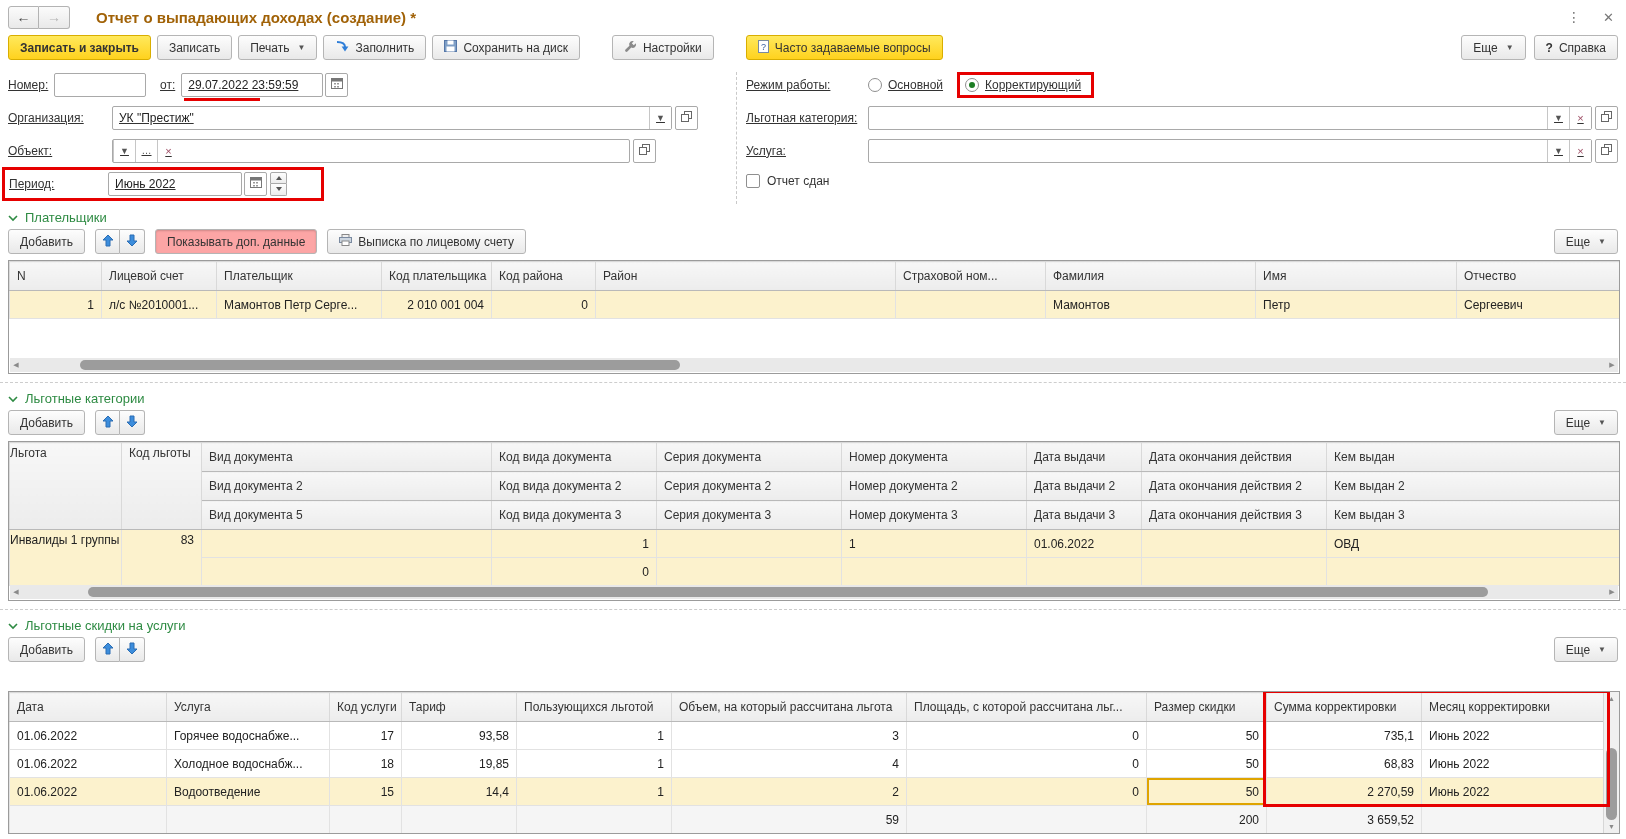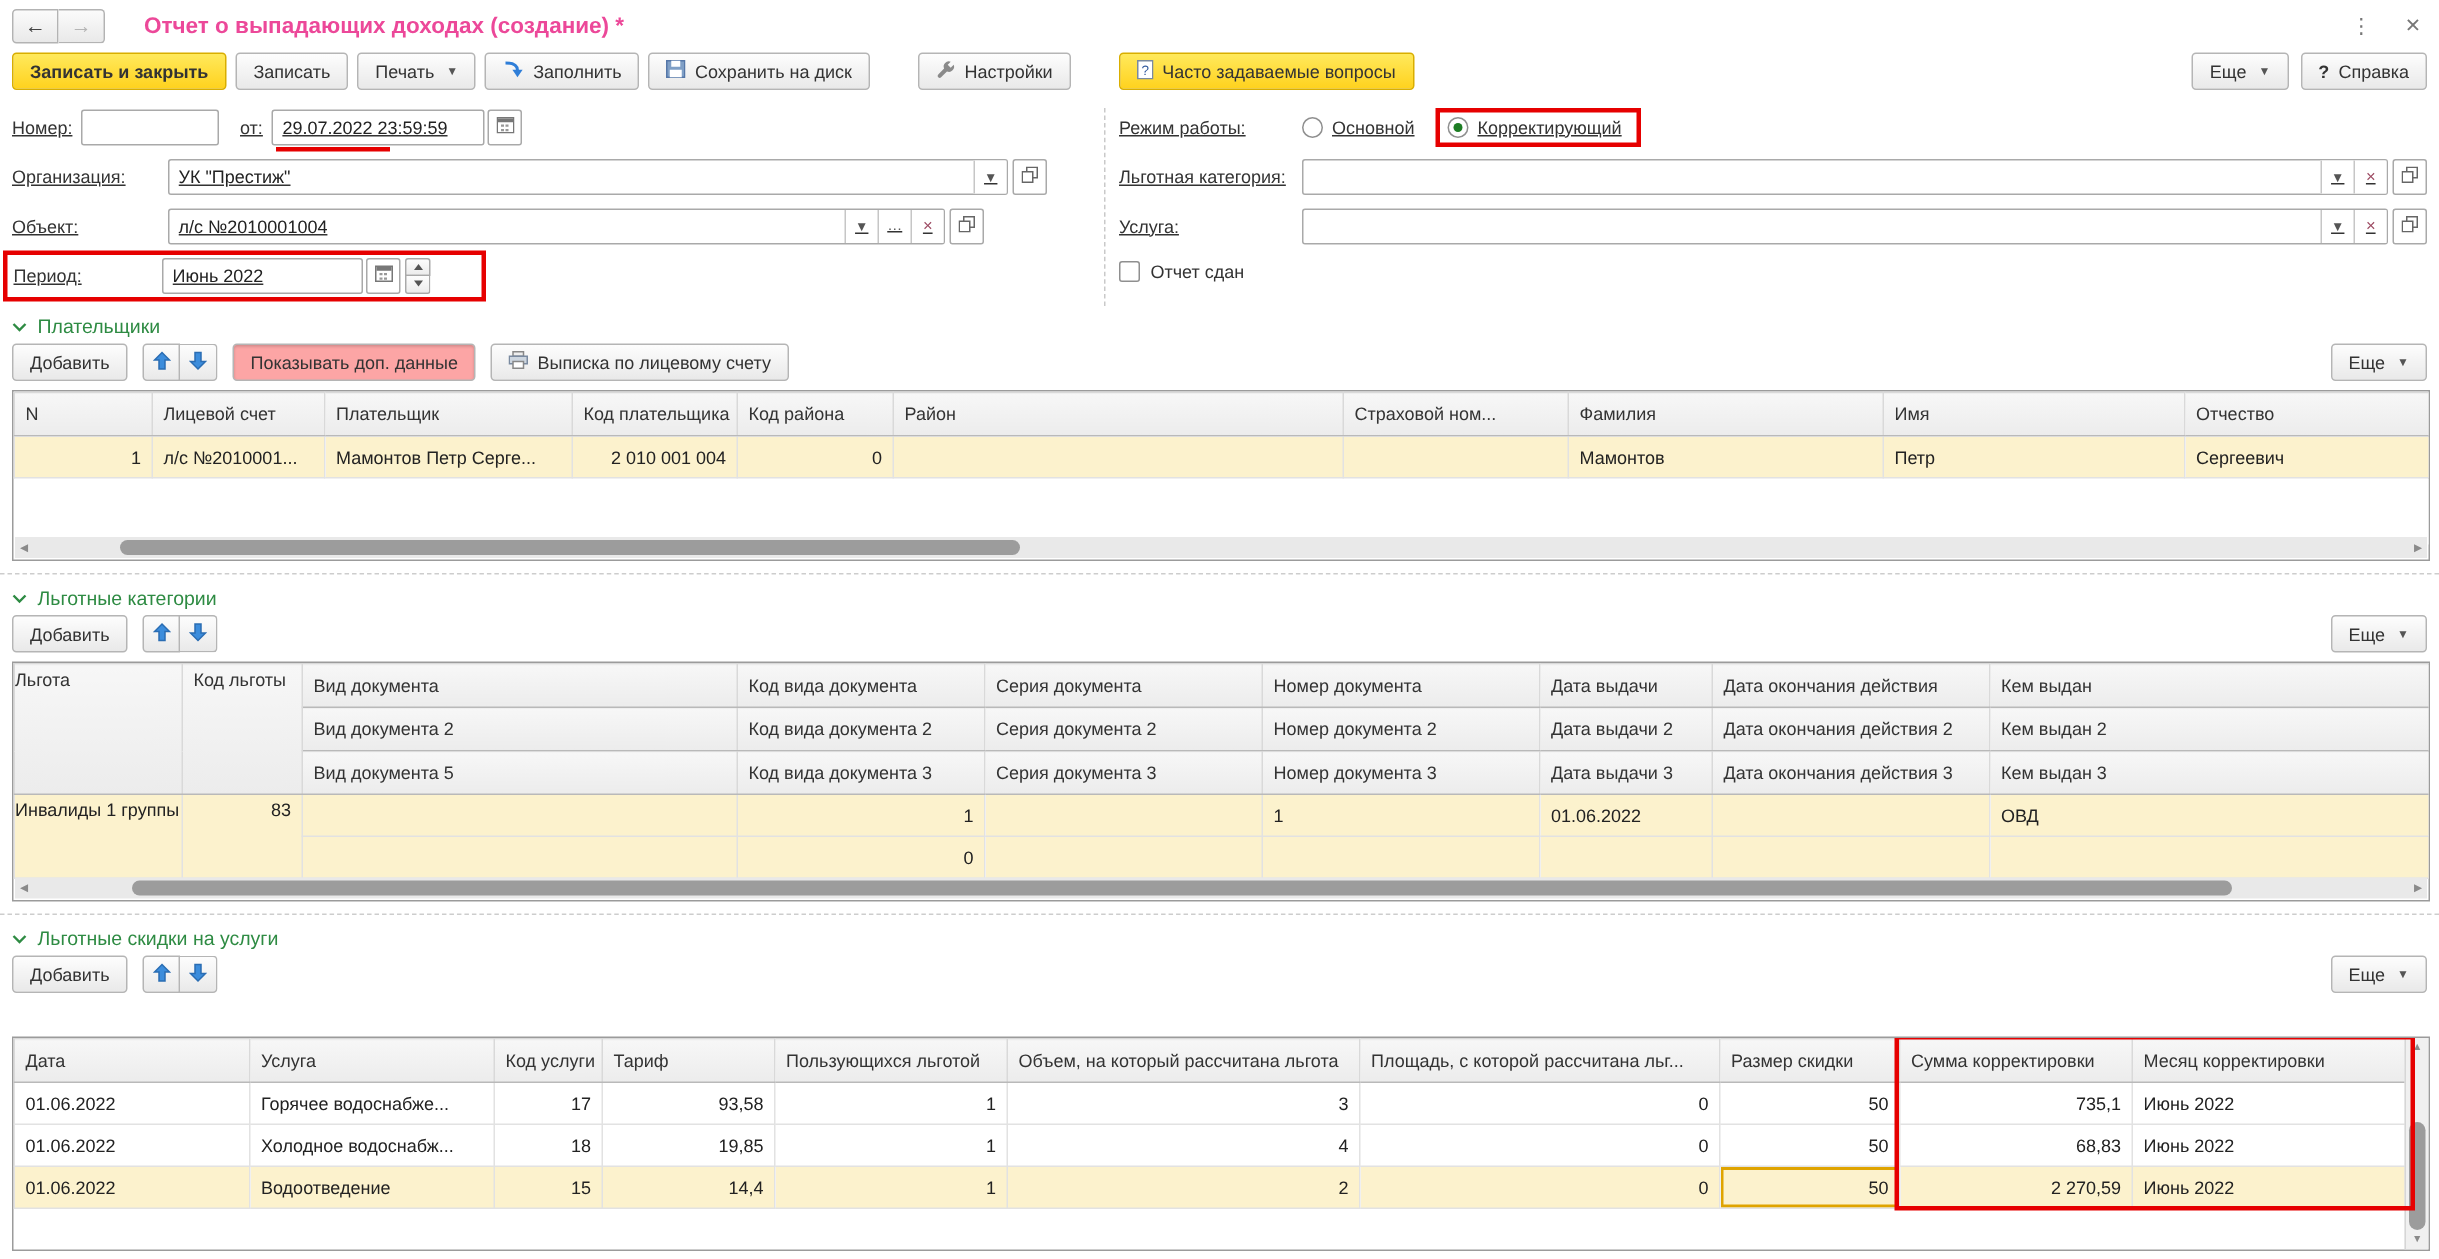--- a/index.html
+++ b/index.html
@@ -8,21 +8,21 @@
     font-family:"Liberation Sans","DejaVu Sans",sans-serif;font-size:12px;color:#333;
     position:relative;
   }
   
   .titlebar{display:flex;align-items:center;height:26px;padding:4px 12px 2px 8px;}
   .nav-group{display:flex;}
   .nav-btn{width:31px;height:23px;border:1px solid #b3b3b3;background:linear-gradient(#fbfbfb,#e9e9e9);
     display:flex;align-items:center;justify-content:center;font-size:14px;color:#444;padding:0;}
   .nav-btn:first-child{border-radius:3px 0 0 3px;}
   .nav-btn:last-child{border-radius:0 3px 3px 0;border-left:none;color:#b5b5b5;}
-  .page-title{font-size:15px;font-weight:bold;color:#ec4899;margin-left:26px;}
+  .page-title{font-size:15px;font-weight:bold;color:#a16207;margin-left:26px;}
   .win-icons{margin-left:auto;display:flex;gap:22px;color:#777;align-items:center;}
   .win-icons span{cursor:default;font-size:14px;}
   
   .toolbar{display:flex;align-items:flex-end;gap:6px;padding:3px 8px 4px;}
   .btn{height:25px;box-sizing:border-box;padding:0 11px;border:1px solid #b5b5b5;border-radius:3px;
     background:linear-gradient(#fdfdfd,#e9e9e9);font:inherit;color:#333;display:inline-flex;
     align-items:center;gap:6px;white-space:nowrap;}
   .btn .caret{font-size:8px;color:#555;margin-left:2px;}
   .btn-yellow{background:linear-gradient(#ffe95c,#ffd21e);border-color:#d9ae00;}
   .btn-bold{font-weight:bold;}
@@ -210,21 +210,20 @@
       <button class="sq-btn">
           <span><svg width="11" height="11">
               <rect x="3.5" y="0.5" width="7" height="7" fill="none" stroke="#666"></rect>
               <rect x="0.5" y="3.5" width="7" height="7" fill="#fff" stroke="#666"></rect>
             </svg></span>
         </button>
     </div>
     <div class="frow">
       <span class="flabel lw">Объект:</span>
       <div class="fg" style="width:518px;">
-        <input value="л/с №2010001004" style="">
         <span class="seg">▼</span>
         <span class="seg" style="font-size:10px;">…</span>
         <span class="seg x">×</span>
       </div>
       <button class="sq-btn">
           <span><svg width="11" height="11">
               <rect x="3.5" y="0.5" width="7" height="7" fill="none" stroke="#666"></rect>
               <rect x="0.5" y="3.5" width="7" height="7" fill="#fff" stroke="#666"></rect>
             </svg></span>
         </button>
@@ -586,20 +585,32 @@
           <td><span class="cv">Водоотведение</span></td>
           <td class="r"><span class="cv">15</span></td>
           <td class="r"><span class="cv">14,4</span></td>
           <td class="r"><span class="cv">1</span></td>
           <td class="r"><span class="cv">2</span></td>
           <td class="r"><span class="cv">0</span></td>
           <td class="r cell-focus"><span class="cv">50</span></td>
           <td class="r"><span class="cv">2 270,59</span></td>
           <td><span class="cv">Июнь 2022</span></td>
         </tr>
+        <tr class="total-row">
+          <td><span class="cv"></span></td>
+          <td><span class="cv"></span></td>
+          <td class="r"><span class="cv"></span></td>
+          <td class="r"><span class="cv"></span></td>
+          <td class="r"><span class="cv"></span></td>
+          <td class="r"><span class="cv">59</span></td>
+          <td class="r"><span class="cv"></span></td>
+          <td class="r"><span class="cv">200</span></td>
+          <td class="r"><span class="cv">3 659,52</span></td>
+          <td><span class="cv"></span></td>
+        </tr>
       </tbody>
     </table>
   <div id="discounts-redbox"></div>
   <div class="vscroll">
     <span class="sb-arrow up">▲</span>
     <span class="sb-arrow down">▼</span>
     <div class="thumb"></div>
   </div>
 </div>
 

